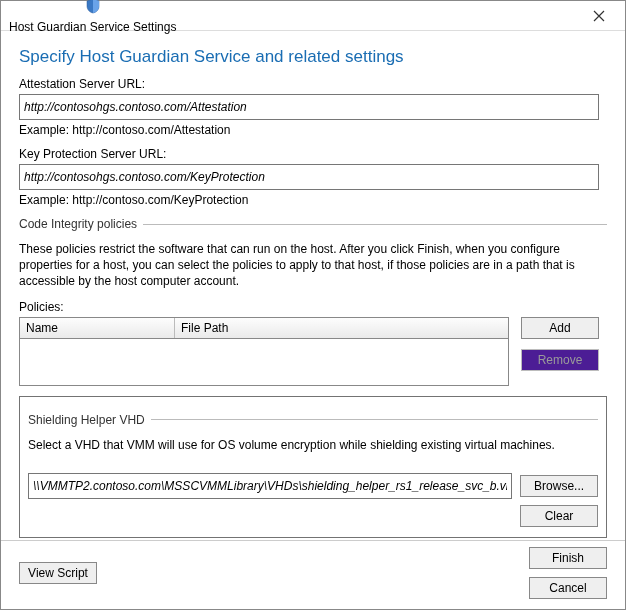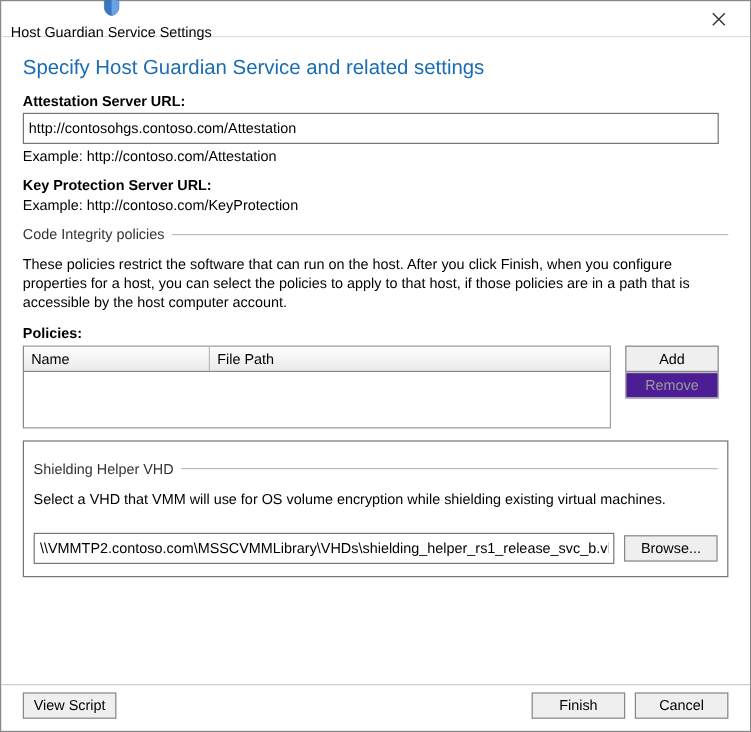--- a/index.html
+++ b/index.html
@@ -18,58 +18,58 @@
     display: flex; align-items: center; justify-content: space-between;
     height: 30px; padding: 0 6px 0 8px; border-bottom: 1px solid #ddd;
   }
   .titlebar-left { display:flex; align-items:center; gap:6px;flex-direction:column;}
   .titlebar-title { font-size: 12px; }
   .close-btn { width: 40px; height: 28px; display:flex; align-items:center; justify-content:center; }
   .close-btn svg { width:12px; height:12px;}
   .content { padding: 14px 18px 10px 18px; flex: 1; overflow:hidden; position:relative;}
   .page-title { color:#1a6db3; font-size:17px; margin: 2px 0 10px 0; font-weight:400;}
   .intro { margin: 0 0 14px 0; line-height:1.35;}
-  .field-label { margin: 2px 0 3px 0; font-weight: bold;}
+  .field-label { margin: 2px 0 3px 0;}
   .text-input {
     width: 580px; height: 22px; border:1px solid #767676; padding:12px 4px;
-    font-family:inherit; font-size:12px;
+    font-family:inherit; font-size:12px;font-style:italic;
   }
   .example { margin:3px 0 10px 0;}
   .section-label {
     margin: 10px 0 10px 0; display:flex; align-items:center;
     color:#333;
   }
   .section-label::after{
     content:""; flex:1; height:1px; background:#bbb; margin-left:6px;
   }
   .section-text { margin:0 0 10px 0; line-height:1.35;}
   .policies-zone { display:flex; gap:12px; align-items:flex-start;}
   .policies-table {
     width: 490px; border:1px solid #888;
   }
   .policies-header { display:flex; background:linear-gradient(#fdfdfd,#eaeaea); border-bottom:1px solid #888;}
   .ph-cell { border-right:1px solid #bbb; height:20px; line-height:20px; padding:0 6px; font-size:12px;}
   .ph-name { width:155px;}
   .ph-path { flex:1; border-right:none;}
   .policies-body { height:46px; background:#fff;}
-  .side-buttons { display:flex; flex-direction:column; width:78px;}
+  .side-buttons { display:flex; flex-direction:column; gap:10px; width:78px;}
   .btn {
     height:22px; border:1px solid #888; background:#efefef; font-family:inherit; font-size:12px;
     padding:0 8px; cursor:pointer;
   }
   .btn:disabled { color:#9a9a9a; border-color:#bcbcbc; background:#4c1d95; cursor:default;}
   .highlight-box { border:1px solid #737373; padding:6px 8px 10px 8px; margin-top:10px;}
   .browse-row { display:flex; gap:8px; align-items:center; margin-top:4px;}
   .browse-row .text-input{ width:486px;}
   .clear-row { display:flex; justify-content:flex-end; margin-top:6px;}
   .footer {
     border-top:1px solid #ccc; padding:6px 18px 10px 18px;
     display:flex; justify-content:space-between; align-items:center;
   }
-  .footer-right { display:flex; gap:8px;}
+  .footer-right { display:flex; gap:8px;flex-direction:column;}
   .footer .btn { width:78px;}
   .shield-icon svg { width:16px; height:16px; display:block;}
 </style>
 </head>
 <body>
 
 <div class="window">
 
   <div class="titlebar">
     <div class="titlebar-left">
@@ -90,20 +90,21 @@
 
   <div class="content">
 
     <div class="page-title">Specify Host Guardian Service and related settings</div>
 
     <div class="field-label">Attestation Server URL:</div>
     <input class="text-input" type="text" value="http://contosohgs.contoso.com/Attestation" style="">
     <div class="example">Example: http://contoso.com/Attestation</div>
 
     <div class="field-label">Key Protection Server URL:</div>
+    <input class="text-input" type="text" value="http://contosohgs.contoso.com/KeyProtection" style="">
     <div class="example">Example: http://contoso.com/KeyProtection</div>
 
     <div class="section-label">
       <span>Code Integrity policies</span>
     </div>
     <p class="section-text">These policies restrict the software that can run on the host. After you click Finish, when you configure properties for a host, you can select the policies to apply to that host, if those policies are in a path that is accessible by the host computer account.</p>
     <div class="field-label">Policies:</div>
 
     <div class="policies-zone">
       <div class="policies-table">
@@ -121,20 +122,23 @@
 
     <div class="highlight-box">
       <div class="section-label">
         <span>Shielding Helper VHD</span>
       </div>
       <div class="section-text" style="margin-bottom:20px">Select a VHD that VMM will use for OS volume encryption while shielding existing virtual machines.</div>
       <div class="browse-row">
         <input class="text-input" type="text" value="\\VMMTP2.contoso.com\MSSCVMMLibrary\VHDs\shielding_helper_rs1_release_svc_b.vhdx" style="">
         <button class="btn" style="width:78px">Browse...</button>
       </div>
+      <div class="clear-row">
+        <button class="btn" style="width:78px">Clear</button>
+      </div>
     </div>
 
   </div>
 
   <div class="footer">
     <button class="btn">View Script</button>
     <div class="footer-right">
       <button class="btn">Finish</button>
       <button class="btn">Cancel</button>
     </div>

